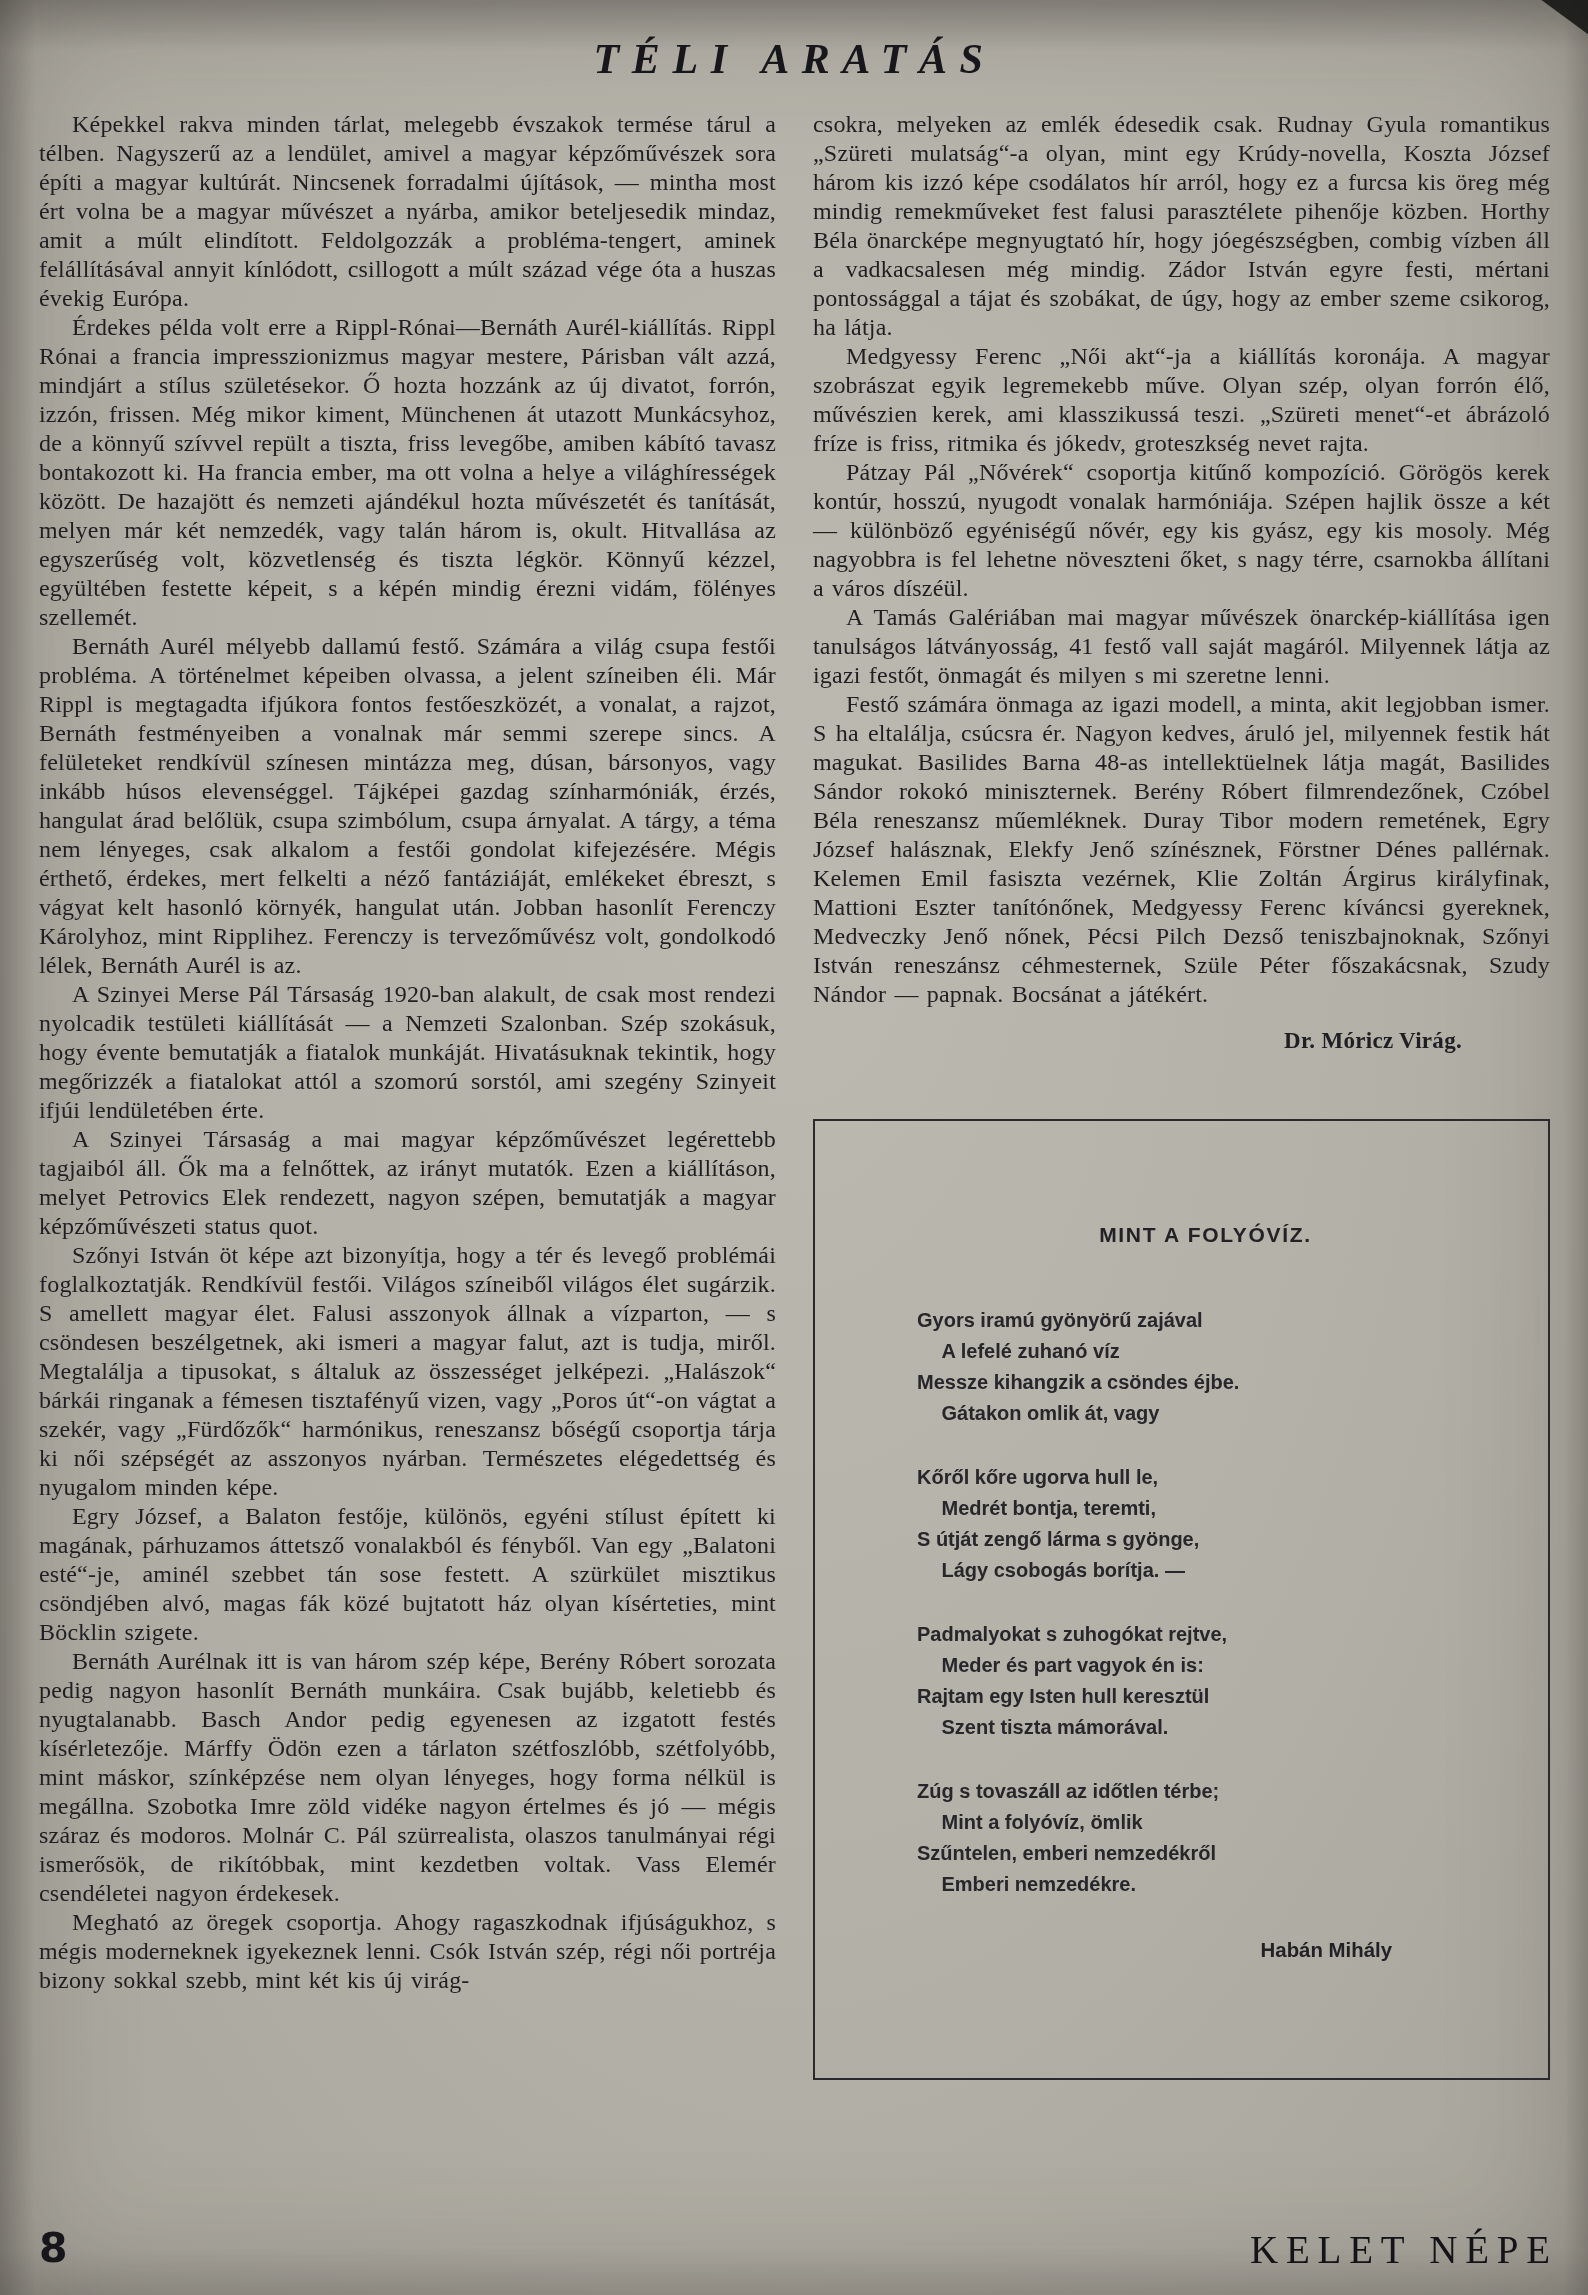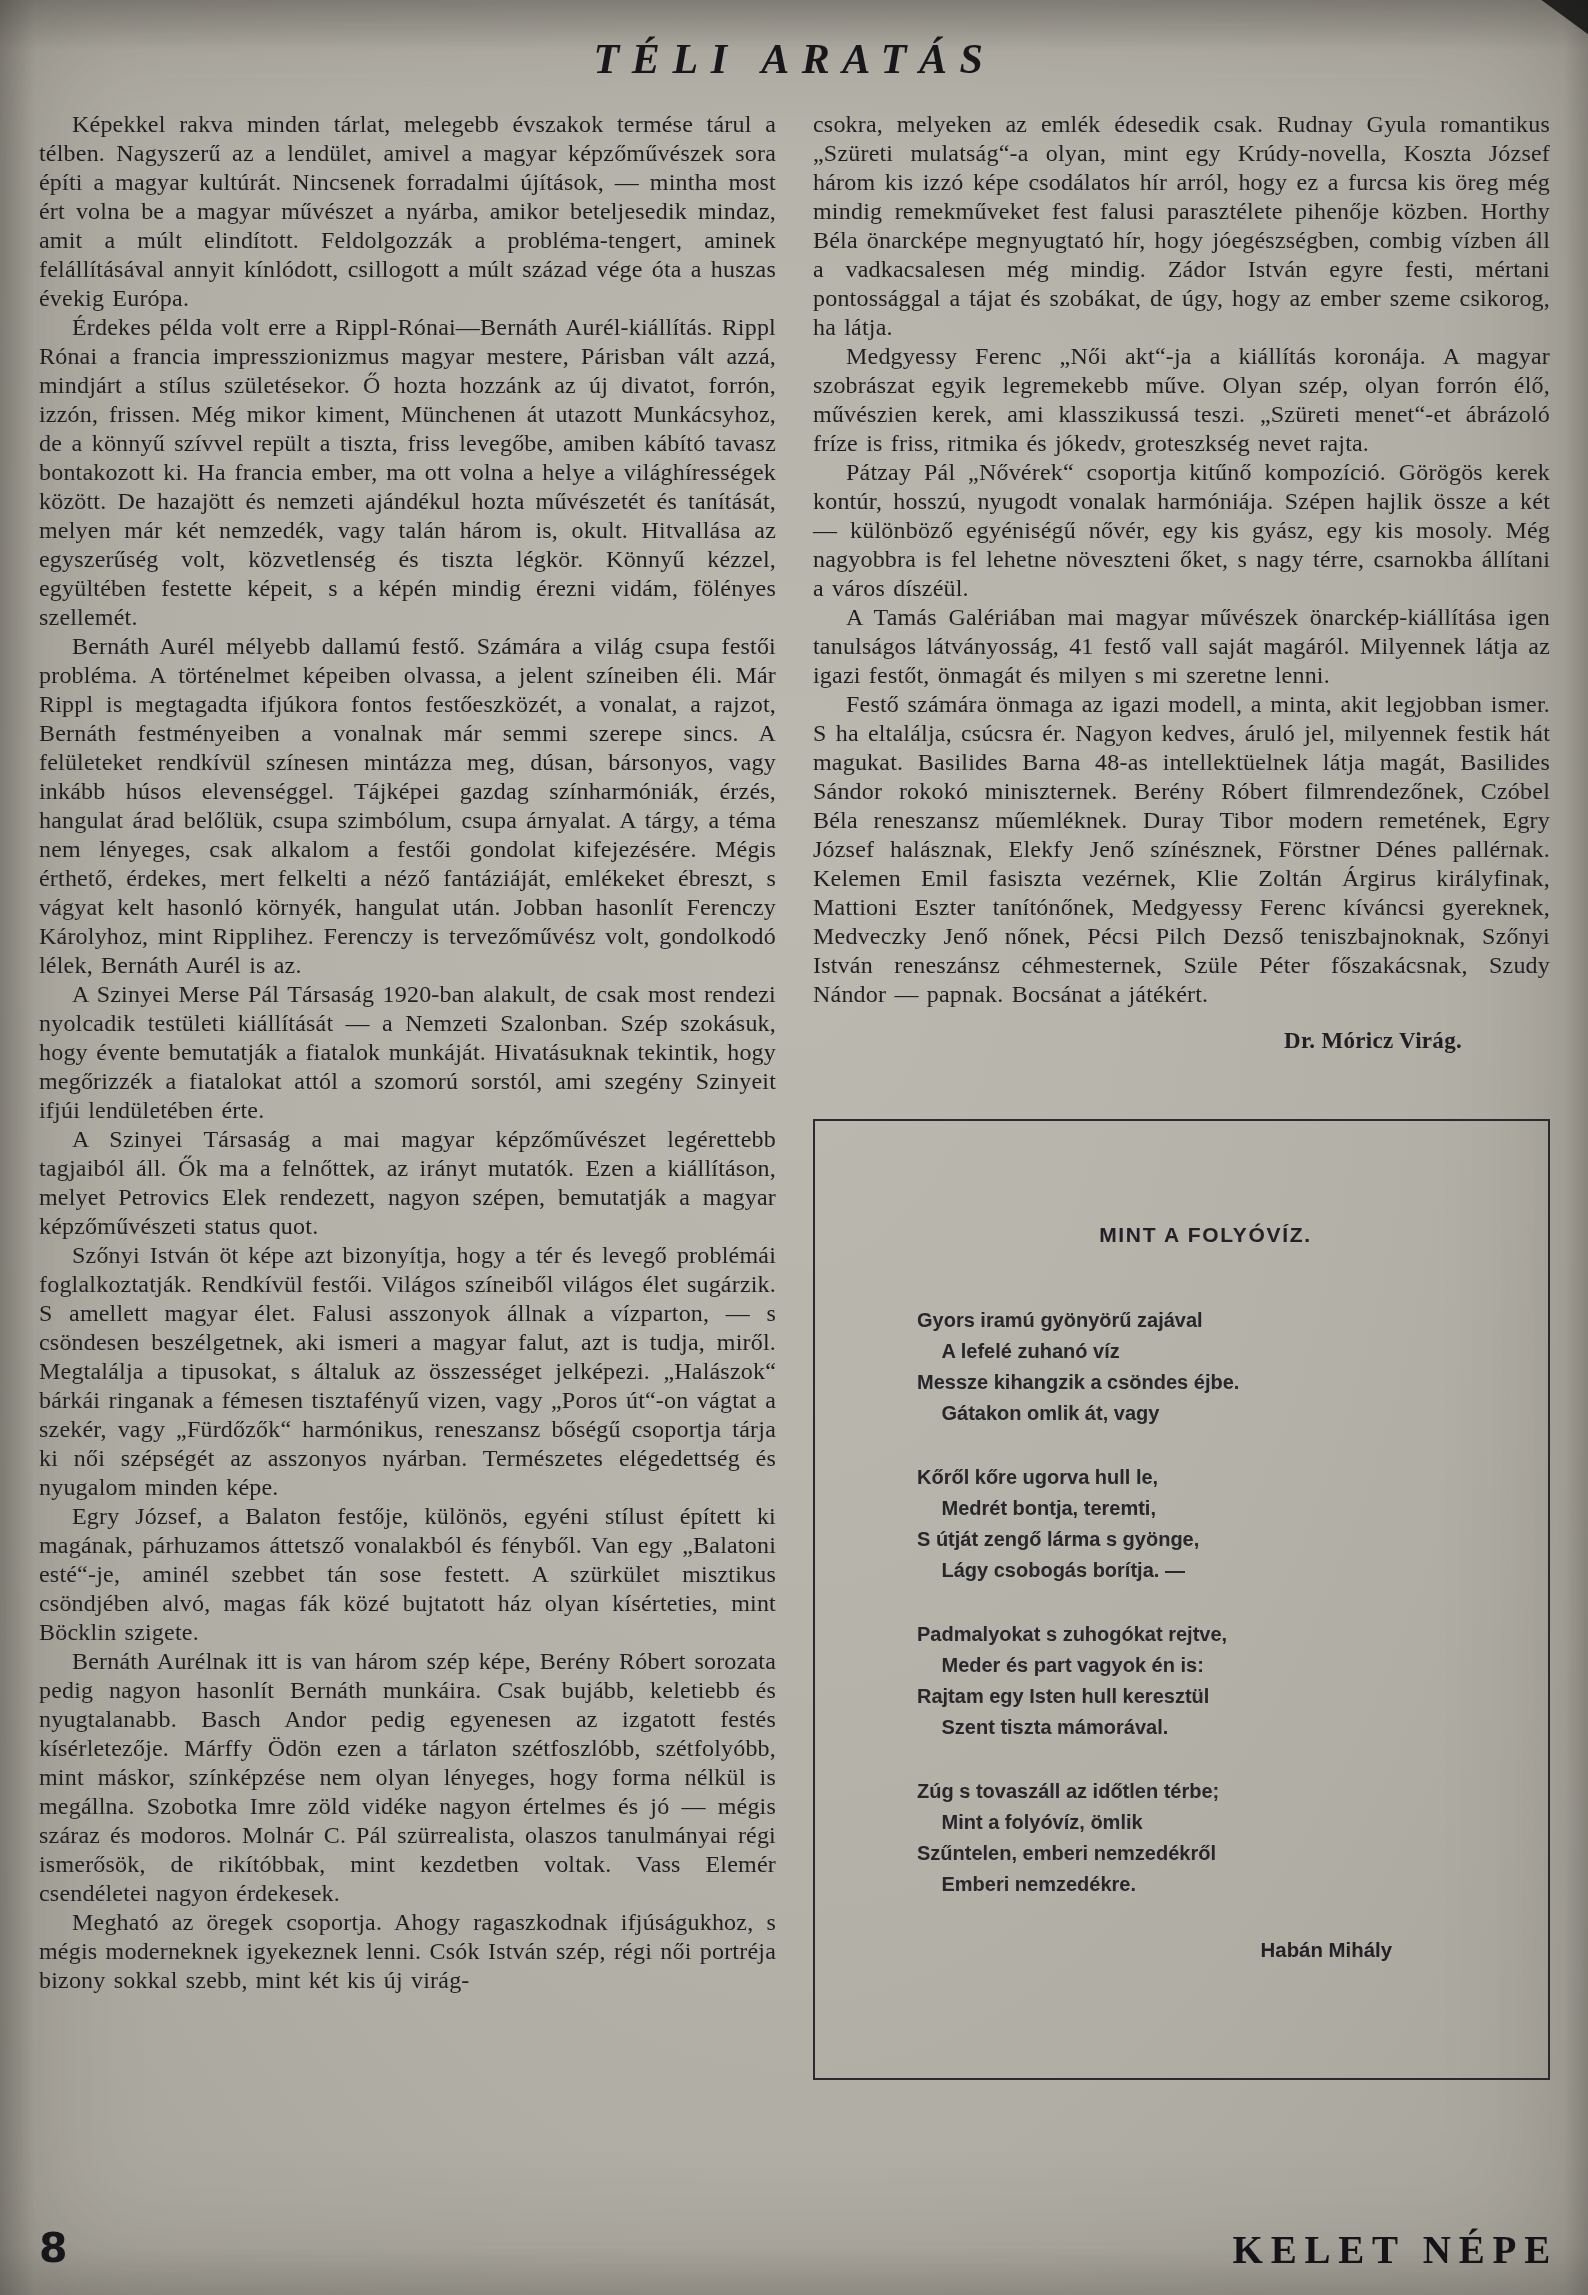--- a/index.html
+++ b/index.html
@@ -118,21 +118,21 @@
     pointer-events: none;
   }
   .page-number {
     font-family: "DejaVu Sans", sans-serif;
     font-weight: bold;
     font-size: 41px;
     color: #17161a;
   }
   .magazine-name {
     font-family: "Liberation Serif", serif;
-    font-weight: bold;
+    font-weight: normal;
     font-size: 39px;
     letter-spacing: 0.20em;
     color: #141318;
   }
 </style>
 </head>
 <body>
 
 <div class="page">
 

